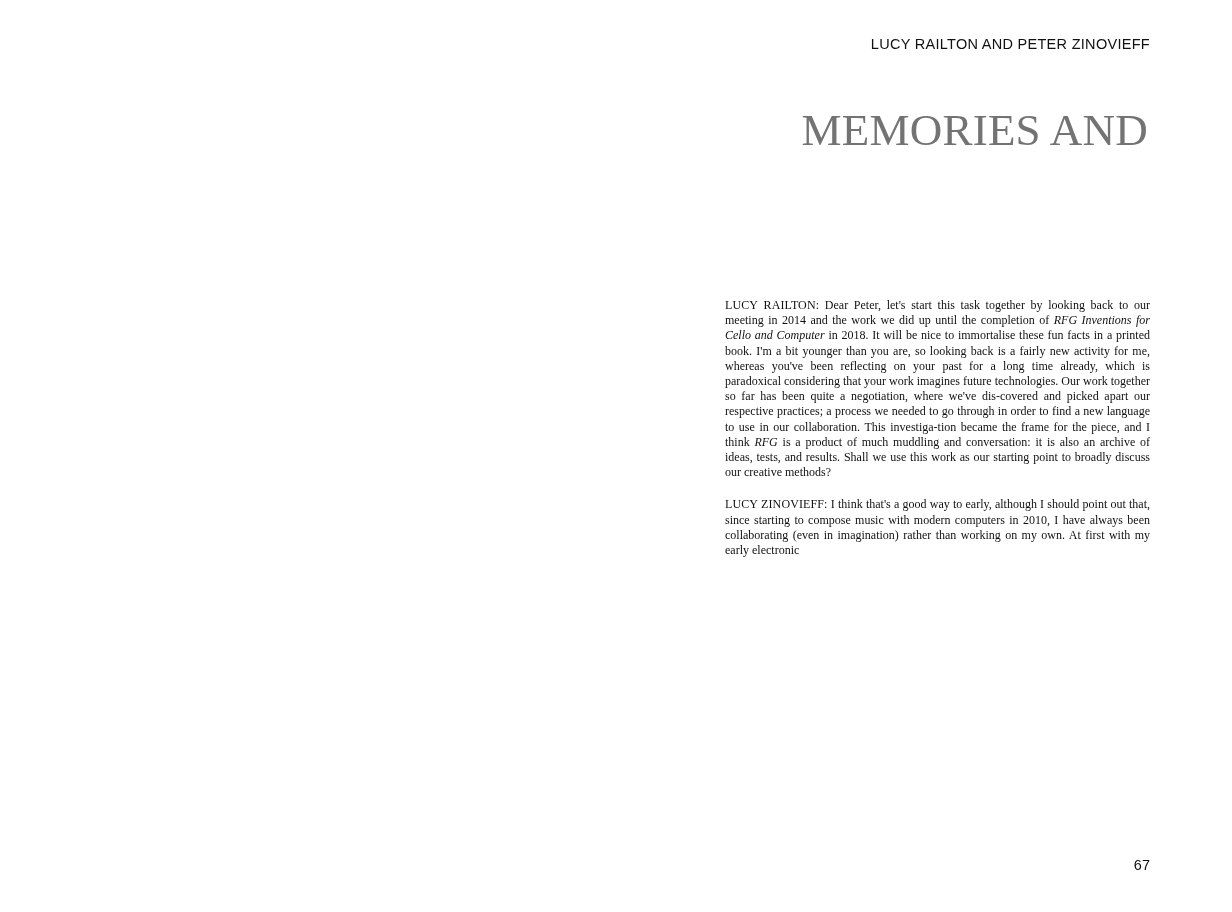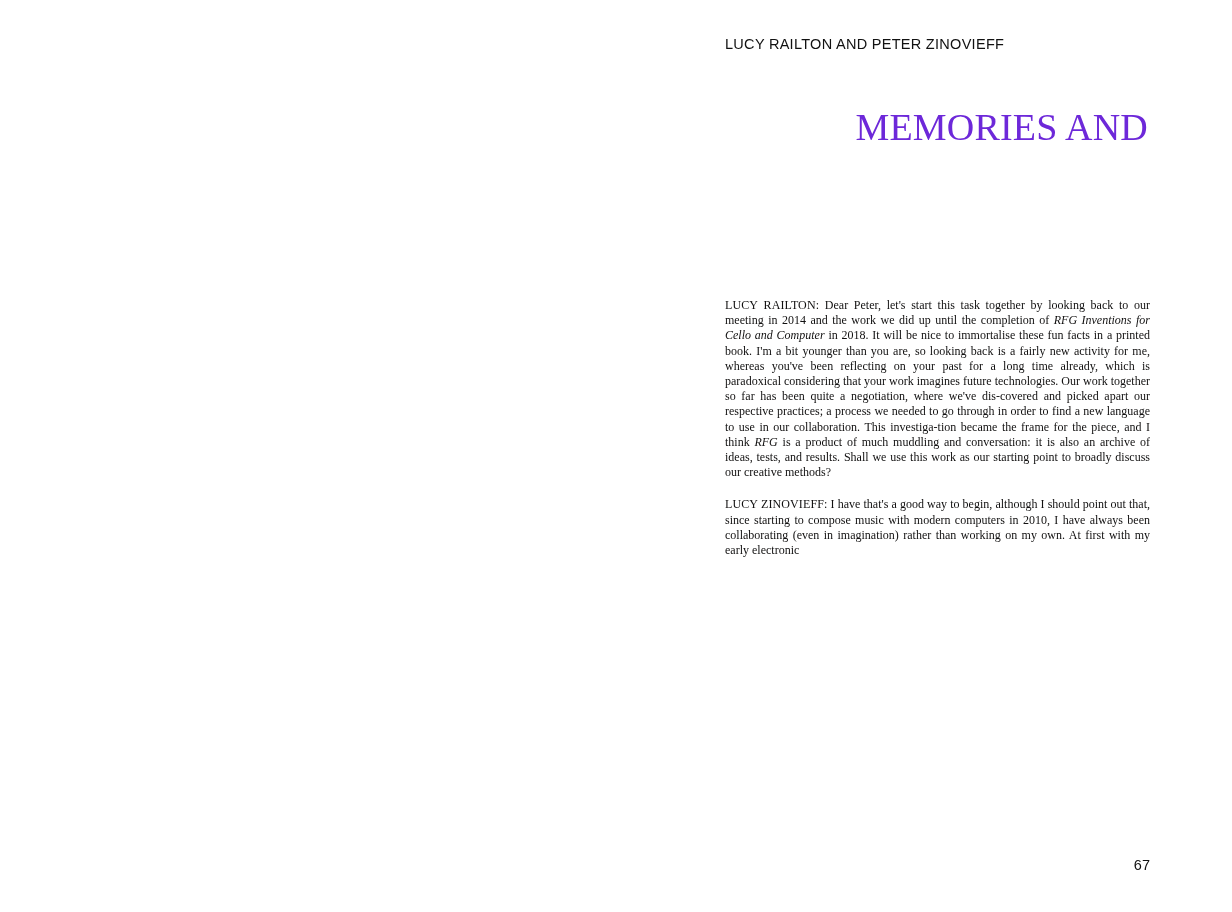--- a/index.html
+++ b/index.html
@@ -26,33 +26,33 @@
     position: absolute;
     left: 725px;
     width: 425px;
   }
 
   .running-head {
     top: 36px;
     font-family: "Liberation Sans", sans-serif;
     font-size: 14.5px;
     letter-spacing: 0.02em;
-    text-align: left;
+    text-align: right;
     color: #111;
     white-space: nowrap;
   }
 
   .title {
     top: 108px;
     font-family: "Liberation Serif", serif;
-    font-size: 38px;
+    font-size: 45px;
     line-height: 1.0;
     letter-spacing: 0.005em;
     text-align: right;
-    color: #6d28d9;
+    color: #737373;
   }
   .title .line {
     display: block;
     white-space: nowrap;
   }
   .title .line1 { padding-right: 2px; }
 
   .body {
     top: 298px;
     font-size: 12px;
@@ -94,18 +94,18 @@
 <div class="page">
 
   <div class="col running-head">LUCY RAILTON AND PETER ZINOVIEFF</div>
 
   <div class="col title">
     <span class="line line1">MEMORIES AND</span>
   </div>
 
   <div class="col body" id="body-col">
       <p><span class="speaker">LUCY RAILTON:</span><span> Dear Peter, let's start this task together by looking back to our meeting in 2014 and the work we did up until the completion of </span><span class="ital">RFG Inventions for Cello and Computer</span><span> in 2018. It will be nice to immortalise these fun facts in a printed book. I'm a bit younger than you are, so looking back is a fairly new activity for me, whereas you've been reflecting on your past for a long time already, which is paradoxical considering that your work imagines future technologies. Our work together so far has been quite a negotiation, where we've dis-covered and picked apart our respective practices; a process we needed to go through in order to find a new language to use in our collaboration. This investiga-tion became the frame for the piece, and I think </span><span class="ital">RFG</span><span> is a product of much muddling and conversation: it is also an archive of ideas, tests, and results. Shall we use this work as our starting point to broadly discuss our creative methods?</span></p>
-      <p><span class="speaker">LUCY ZINOVIEFF:</span><span> I have that's a good way to begin, although I should point out that, since starting to compose music with modern computers in 2010, I have always been collaborating (even in imagination) rather than working on my own. At first with my early electronic</span></p>
+      <p><span class="speaker">LUCY ZINOVIEFF:</span><span> I think that's a good way to early, although I should point out that, since starting to compose music with modern computers in 2010, I have always been collaborating (even in imagination) rather than working on my own. At first with my early electronic</span></p>
     </div>
 
   <div class="folio">67</div>
 
 </div>
 
 </body></html>

